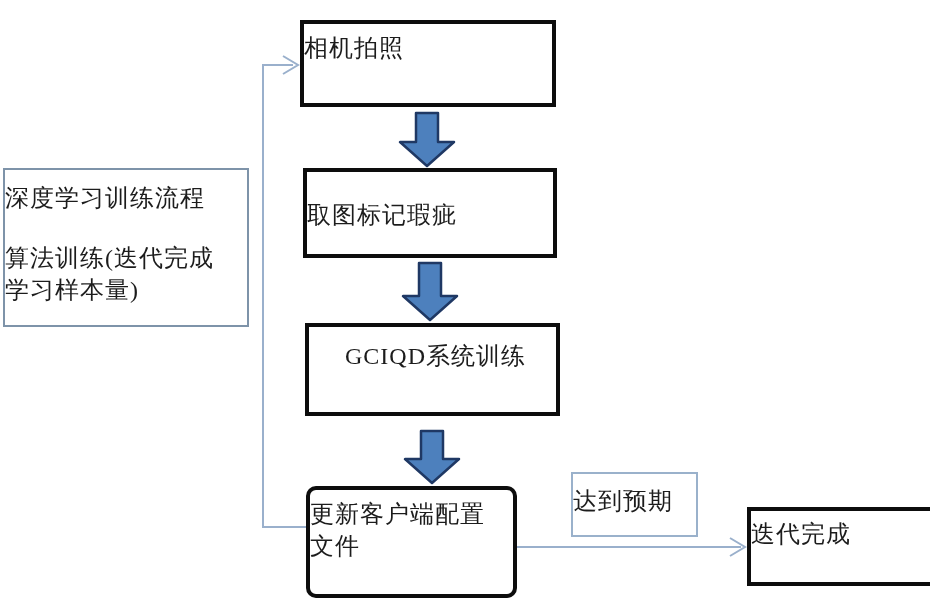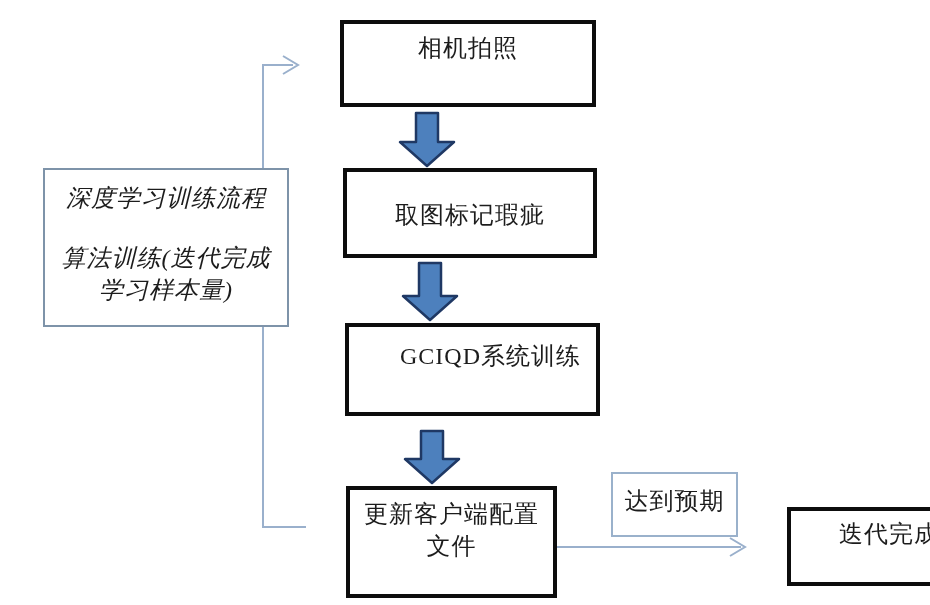--- a/index.html
+++ b/index.html
@@ -19,41 +19,38 @@
   .layer {
     position: absolute;
     left: 0;
     top: 0;
     width: 930px;
     height: 605px;
   }
   .node {
     position: absolute;
     box-sizing: border-box;
-    text-align: center;
     font-size: 24px;
     letter-spacing: 1px;
     line-height: 1.32;
     background: #ffffff;
-    margin-left: 40px;
   }
   .main-box {
     border: 4px solid var(--main-box-border, #0d0d0d);
   }
   #node-camera { left: 300px; top: 20px;  width: 256px; height: 87px;  padding-top: 9px; }
   #node-mark   { left: 303px; top: 168px; width: 254px; height: 90px;  padding-top: 28px; }
   #node-train  { left: 305px; top: 323px; width: 255px; height: 93px;  padding-top: 14px; padding-left: 36px; }
-  #node-update { left: 306px; top: 486px; width: 211px; height: 112px; padding-top: 8px; line-height: 32px; }
+  #node-update { left: 306px; top: 486px; width: 211px; height: 112px; padding-top: 8px; line-height: 32px; border-radius: 10px; }
   #node-done   { left: 747px; top: 507px; width: 204px; height: 79px;  padding-top: 8px; }
   #node-note {
     left: 3px; top: 168px; width: 246px; height: 159px;
     border: 2px solid var(--note-box-border, #7e93a9);
     padding-top: 12px;
     line-height: 32px;
-    font-style: italic;
   }
   #node-note .note-para2 { margin-top: 28px; }
   #node-expect {
     left: 571px; top: 472px; width: 127px; height: 65px;
     border: 2px solid var(--expect-box-border, #9ab1cb);
     padding-top: 12px;
   }
   .label-line { display: block; }
   svg .connector {
     stroke: var(--connector, #9ab0cc);

